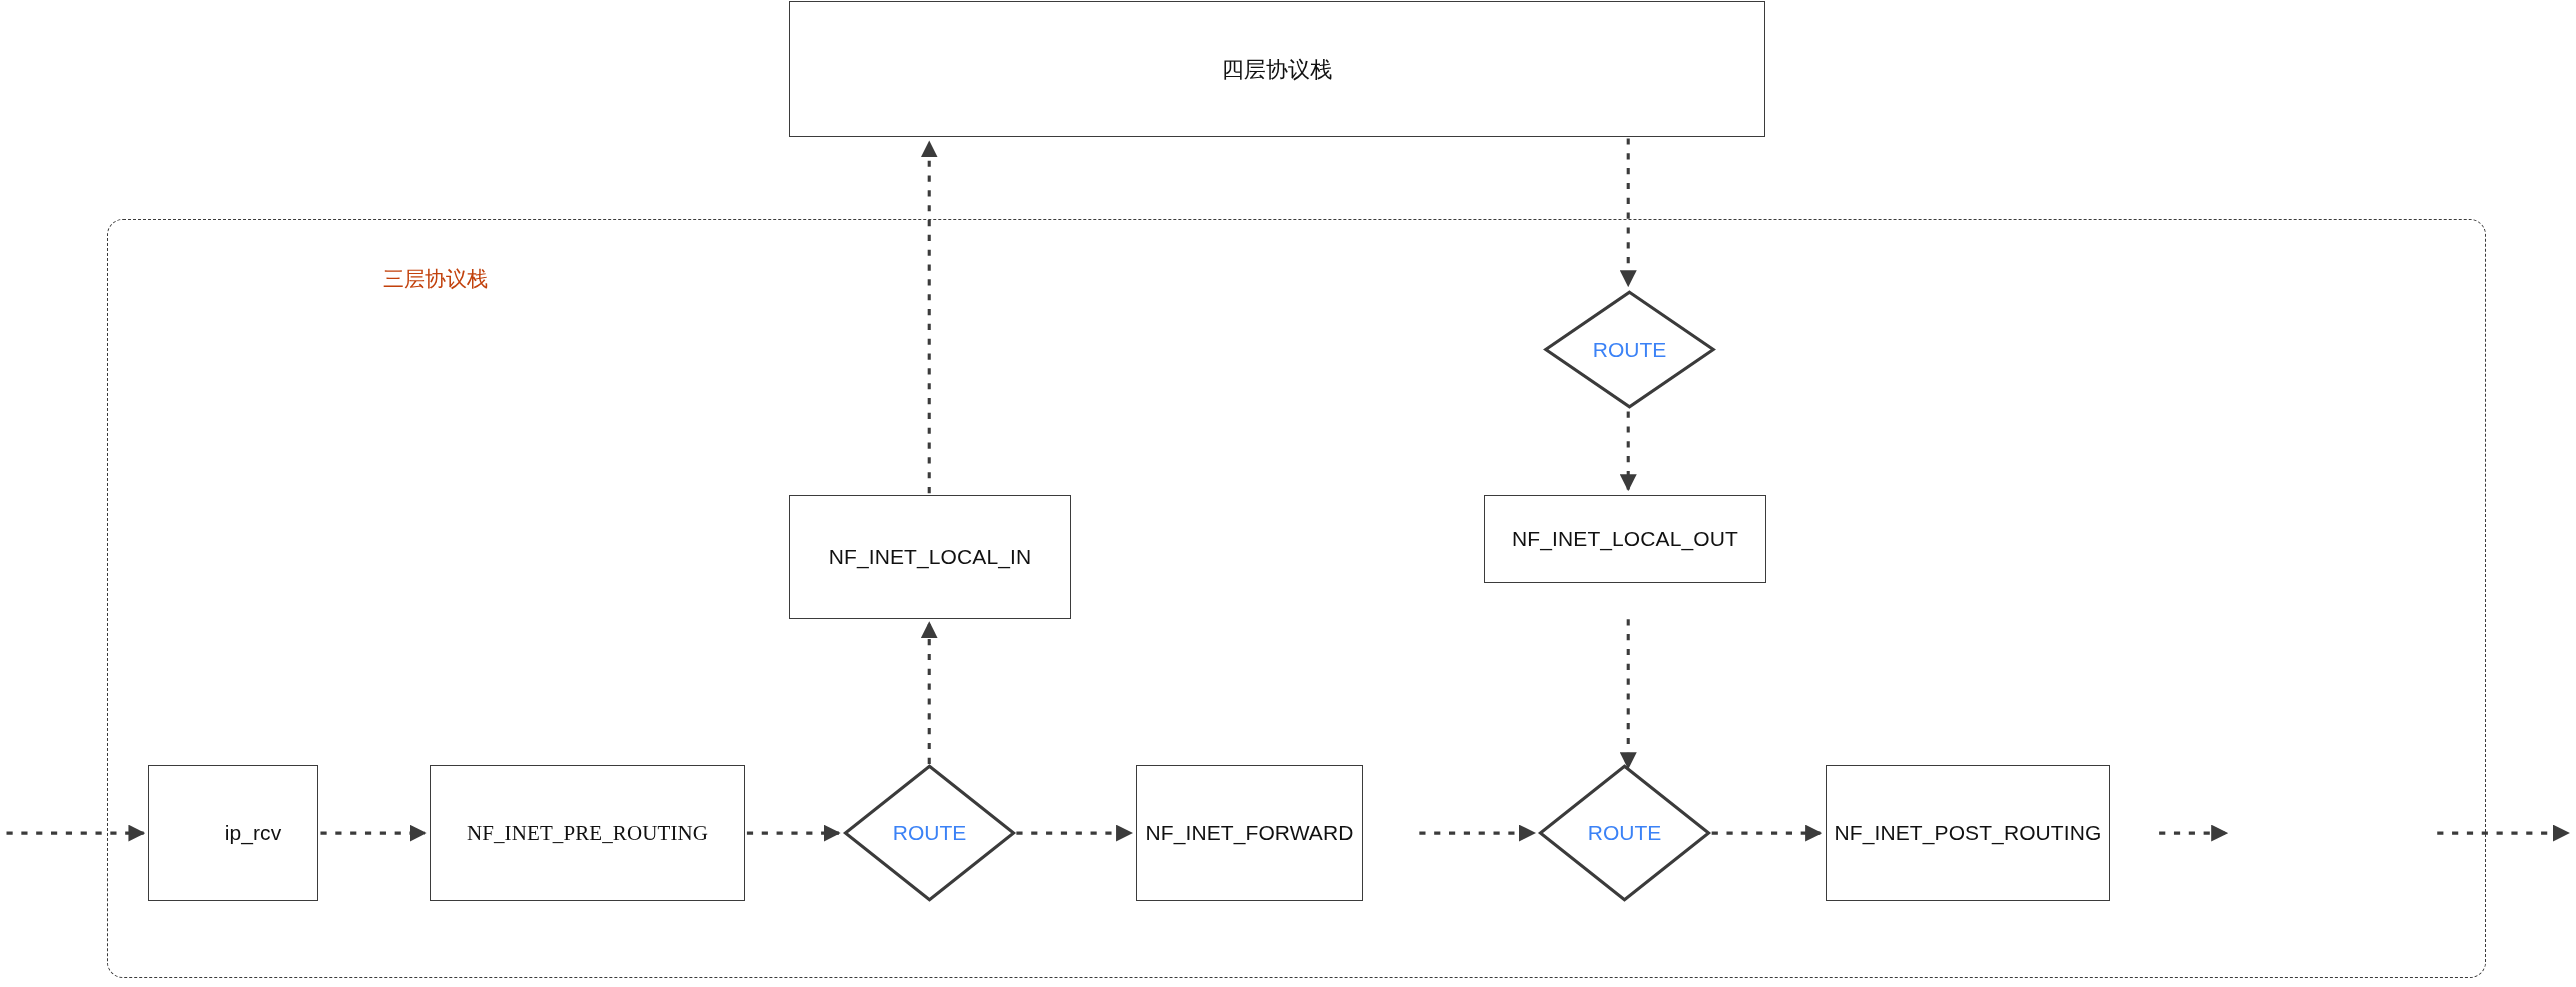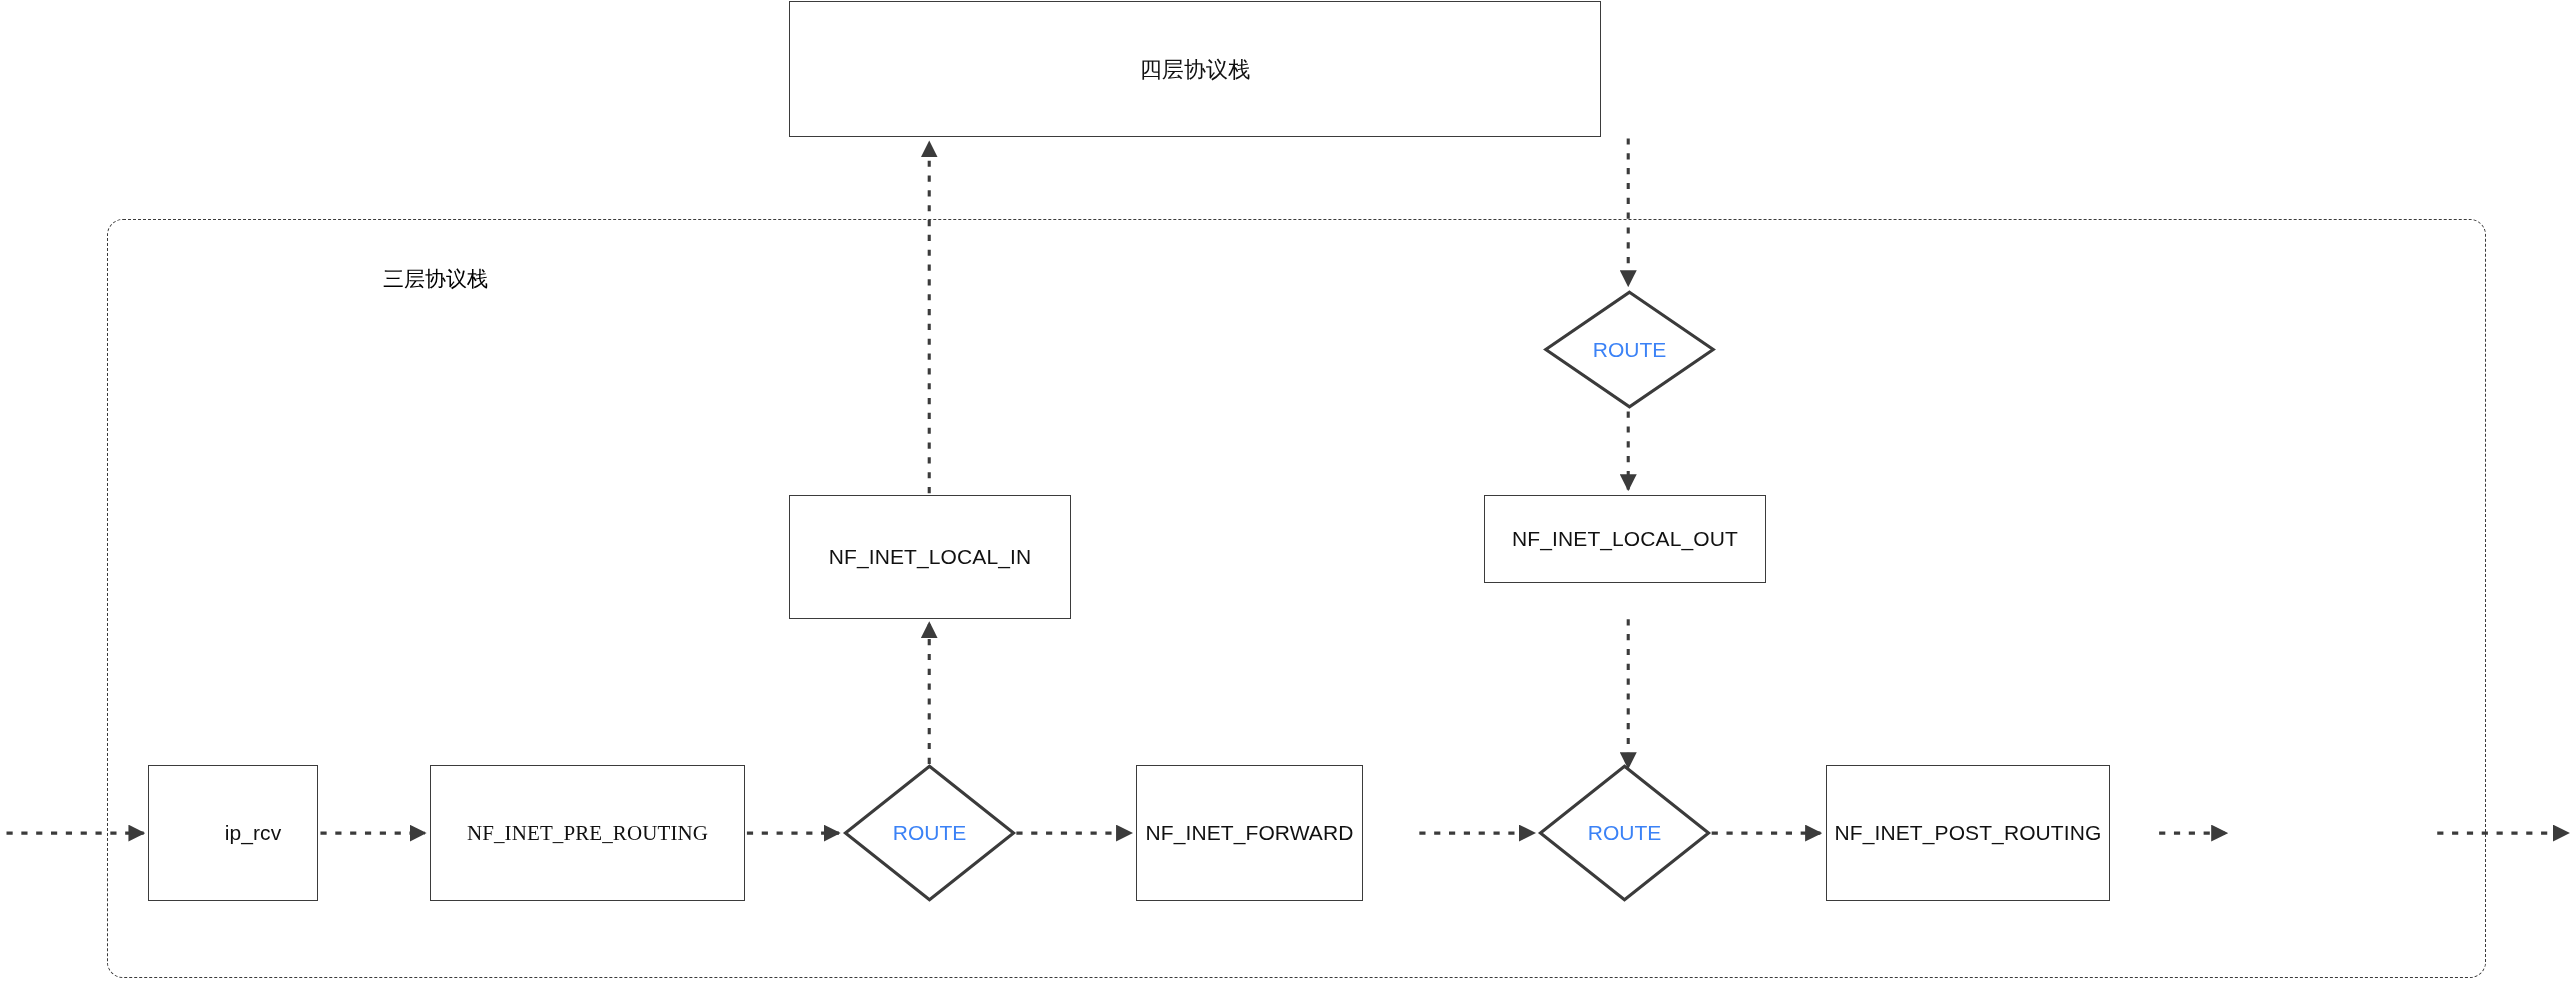--- a/index.html
+++ b/index.html
@@ -72,21 +72,21 @@
     position: absolute;
     box-sizing: border-box;
     border: 1.9px dashed #3b3b3b;
     border-radius: 16px;
     background: transparent;
     z-index: 1;
   }
   .zone-label {
     position: absolute;
     font-size: 21px;
-    color: #000000;
+    color: #c2410c;
     white-space: nowrap;
     z-index: 2;
   }
 </style>
 </head>
 <body>
 
 <div id="canvas">
 
   <div class="zone" id="zone-layer3" style="left: 107px; top: 219px; width: 2379px; height: 759px;"></div>
@@ -121,21 +121,21 @@
       <line x1="1503" y1="798" x2="1503" y2="230"></line>
 
       <line x1="2634" y1="224" x2="2634" y2="462"></line>
 
       <line x1="2634" y1="666" x2="2634" y2="792"></line>
 
       <line x1="2634" y1="1002" x2="2634" y2="1242"></line>
     </g>
   </svg>
 
-  <div class="node" id="node-layer4" style="left: 789px; top: 1.2px; width: 812px; height: 136px;">
+  <div class="node" id="node-layer4" style="left: 789px; top: 1.2px; width: 976px; height: 136px;">
     <span class="node-label big">四层协议栈</span>
   </div>
 
   <div class="diamond-wrap" id="node-route-out" style="left: 1544px; top: 291px; width: 171px; height: 117px;">
     <svg width="171" height="117" viewBox="0 0 276 190">
         <polygon points="138,2 274,95 138,188 2,95" fill="#ffffff" stroke="#3b3b3b" stroke-width="5"></polygon>
       </svg>
     <div class="diamond-label">ROUTE</div>
   </div>
 

